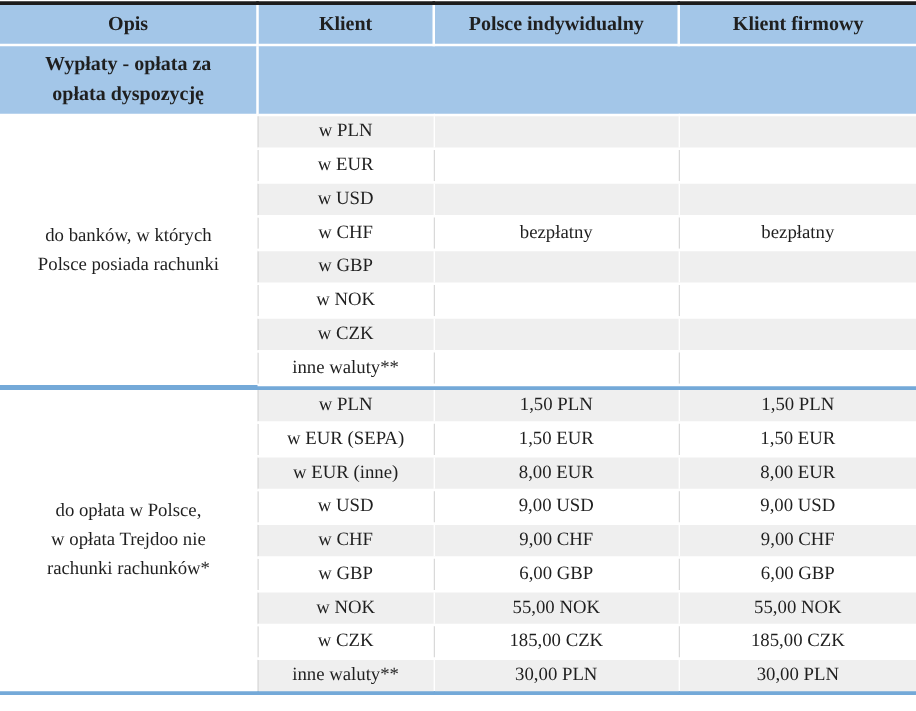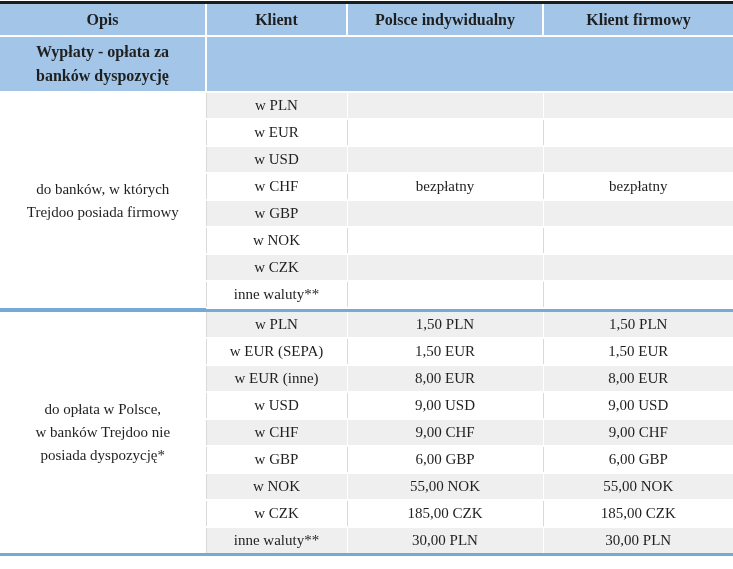--- a/index.html
+++ b/index.html
@@ -117,29 +117,29 @@
         <th class="colhead">Opis</th>
         <th class="colhead">Klient</th>
         <th class="colhead">Polsce indywidualny</th>
         <th class="colhead last">Klient firmowy</th>
       </tr>
     </thead>
     <tbody>
       <tr>
         <td class="group-label">
           <span class="line">Wypłaty - opłata za</span>
-          <span class="line">banków dyspozycję</span>
+          <span class="line">opłata dyspozycję</span>
         </td>
         <td class="group-rest" colspan="3"></td>
       </tr>
 
       <tr class="shade">
         <td class="desc" rowspan="8">
           <span class="line">do banków, w których</span>
-          <span class="line">Trejdoo posiada firmowy</span>
+          <span class="line">Polsce posiada rachunki</span>
         </td>
         <td class="cell">w PLN</td>
         <td class="cell"></td>
         <td class="cell last"></td>
       </tr>
       <tr>
         <td class="cell">w EUR</td>
         <td class="cell"></td>
         <td class="cell last"></td>
       </tr>
@@ -174,22 +174,22 @@
         <td class="cell last"></td>
       </tr>
 
       <tr class="sep">
         <td colspan="4"></td>
       </tr>
 
       <tr class="shade">
         <td class="desc" rowspan="9">
           <span class="line">do opłata w Polsce,</span>
-          <span class="line">w banków Trejdoo nie</span>
-          <span class="line">posiada dyspozycję*</span>
+          <span class="line">w opłata Trejdoo nie</span>
+          <span class="line">rachunki rachunków*</span>
         </td>
         <td class="cell">w PLN</td>
         <td class="cell">1,50 PLN</td>
         <td class="cell last">1,50 PLN</td>
       </tr>
       <tr>
         <td class="cell">w EUR (SEPA)</td>
         <td class="cell">1,50 EUR</td>
         <td class="cell last">1,50 EUR</td>
       </tr>

